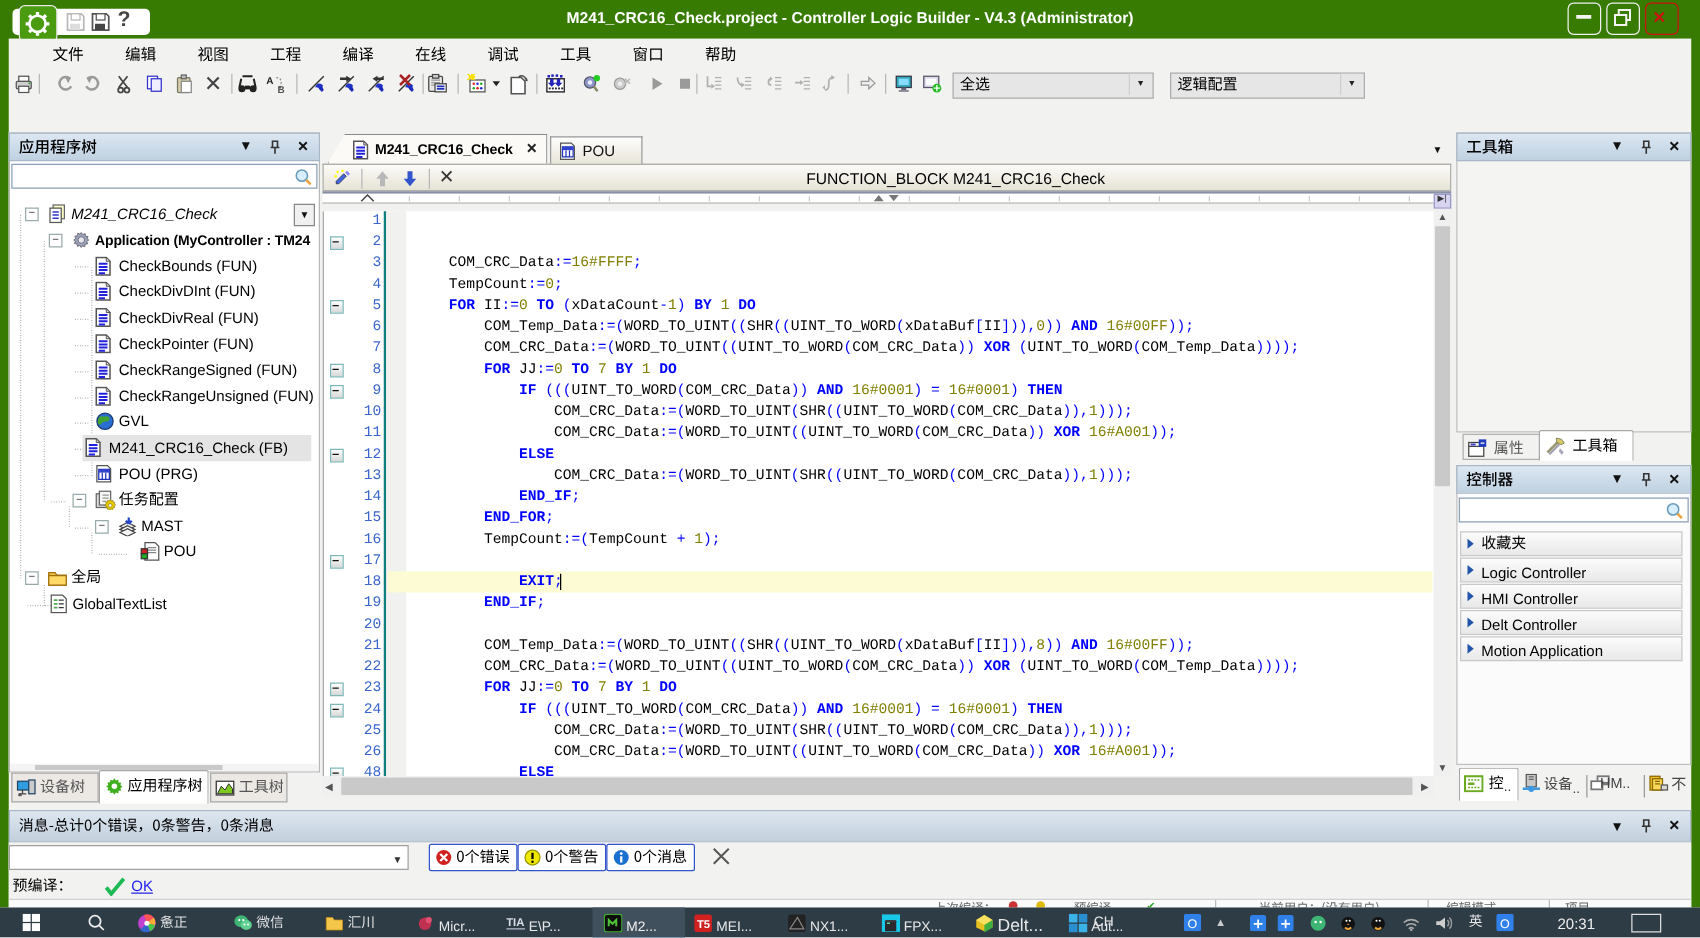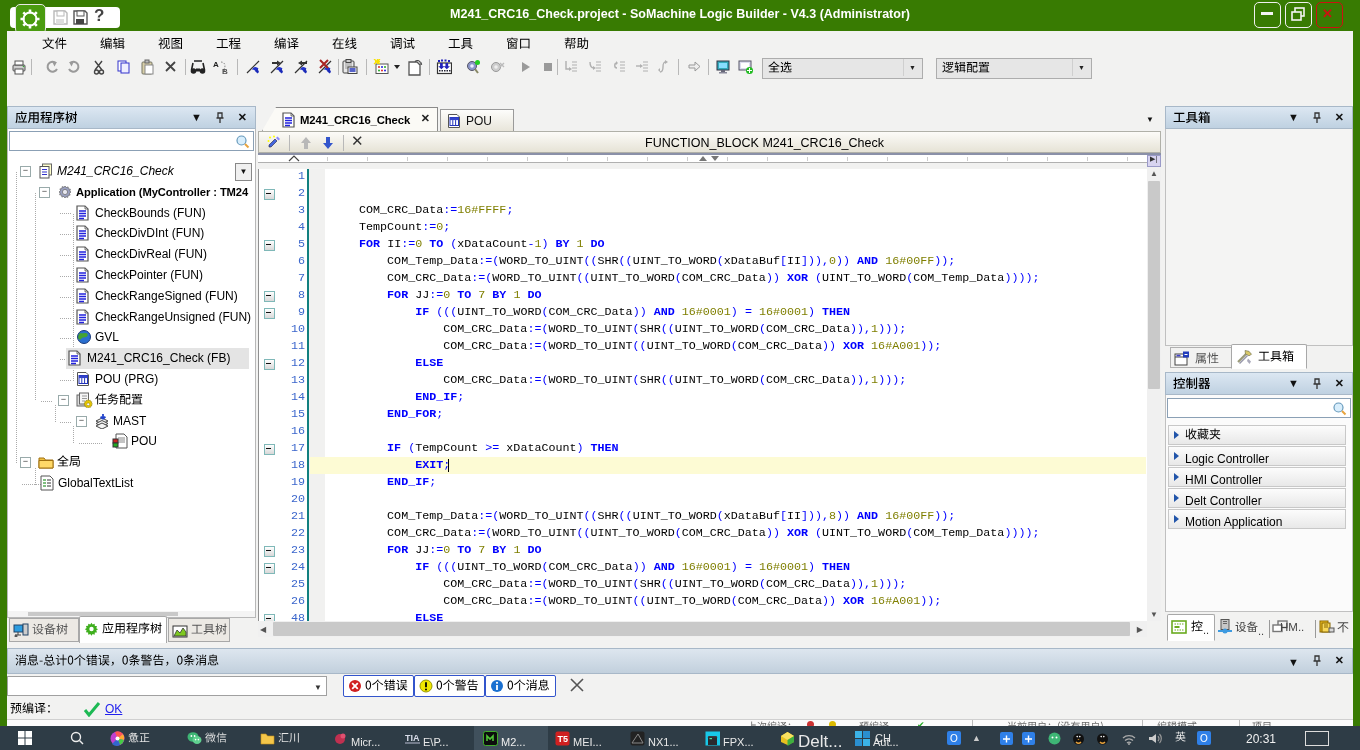--- a/index.html
+++ b/index.html
@@ -28,21 +28,21 @@
       <path d="M2 2h11l2 2v11H2z" fill="#fff" stroke="#b8b8b8" stroke-width="1.4"></path>
       <rect x="5" y="2" width="7" height="5" fill="#fff" stroke="#b8b8b8"></rect>
       <rect x="4" y="10" width="8" height="5" fill="#ddd"></rect>
     </svg></div>
 <div class="abs" style="left:72px;top:9px"><svg width="16" height="16" viewBox="0 0 16 16" style="">
       <path d="M2 2h11l2 2v11H2z" fill="#fff" stroke="#555" stroke-width="1.4"></path>
       <rect x="5" y="2" width="7" height="5" fill="#fff" stroke="#555"></rect>
       <rect x="4" y="10" width="8" height="5" fill="#444"></rect>
     </svg></div>
 <div class="abs" style="left:94px;top:6px;font-size:17px;font-weight:bold;color:#444">?</div>
-<div class="abs" style="left:0;top:7px;width:1360px;text-align:center;color:#fff;font-size:12.5px;font-weight:bold">M241_CRC16_Check.project - SoMachine Logic Builder - V4.3 (Administrator)</div>
+<div class="abs" style="left:0;top:7px;width:1360px;text-align:center;color:#fff;font-size:12.5px;font-weight:bold">M241_CRC16_Check.project - Controller Logic Builder - V4.3 (Administrator)</div>
 <div style="border:1.5px solid #f0f0f0;border-radius:5px;width:25px;height:24px;position:absolute;top:2px;left:1254px">
     <span style="position:absolute;left:6px;top:9px;width:12px;height:2.5px;background:#f4f4f4"></span>
   </div>
 <div style="border:1.5px solid #f0f0f0;border-radius:5px;width:25px;height:24px;position:absolute;top:2px;left:1285px"><svg width="25" height="24" viewBox="0 0 25 24" style="">
       <rect x="9" y="5" width="9" height="8" fill="none" stroke="#f4f4f4" stroke-width="1.6"></rect>
       <rect x="6" y="9" width="9" height="8" fill="#387b02" stroke="#f4f4f4" stroke-width="1.6"></rect>
     </svg></div>
 <div style="border:1.5px solid #f0f0f0;border-radius:5px;width:25px;height:24px;position:absolute;top:2px;left:1316px;border-color:#cc1111">
     <span style="position:absolute;left:5px;top:3px;font-size:13px;font-weight:bold;color:#cc1111">✕</span>
   </div>
@@ -626,25 +626,25 @@
     </div>
 <div class="ln" style="top:355px">12</div>
 <div class="cd" style="top:355px">&nbsp;&nbsp;&nbsp;&nbsp;&nbsp;&nbsp;&nbsp;&nbsp;&nbsp;&nbsp;&nbsp;&nbsp;<b class="k">ELSE</b></div>
 <div class="ln" style="top:372px">13</div>
 <div class="cd" style="top:372px">&nbsp;&nbsp;&nbsp;&nbsp;&nbsp;&nbsp;&nbsp;&nbsp;&nbsp;&nbsp;&nbsp;&nbsp;&nbsp;&nbsp;&nbsp;&nbsp;<span class="i">COM_CRC_Data</span><span class="p">:=(</span><span class="i">WORD_TO_UINT</span><span class="p">(</span><span class="i">SHR</span><span class="p">((</span><span class="i">UINT_TO_WORD</span><span class="p">(</span><span class="i">COM_CRC_Data</span><span class="p">)),</span><span class="n">1</span><span class="p">)));</span></div>
 <div class="ln" style="top:389px">14</div>
 <div class="cd" style="top:389px">&nbsp;&nbsp;&nbsp;&nbsp;&nbsp;&nbsp;&nbsp;&nbsp;&nbsp;&nbsp;&nbsp;&nbsp;<b class="k">END_IF</b><span class="p">;</span></div>
 <div class="ln" style="top:406px">15</div>
 <div class="cd" style="top:406px">&nbsp;&nbsp;&nbsp;&nbsp;&nbsp;&nbsp;&nbsp;&nbsp;<b class="k">END_FOR</b><span class="p">;</span></div>
 <div class="ln" style="top:423px">16</div>
+<div class="cd" style="top:423px">&nbsp;&nbsp;&nbsp;&nbsp;&nbsp;&nbsp;&nbsp;&nbsp;<span class="i">TempCount</span><span class="p">:=(</span><span class="i">TempCount</span>&nbsp;<span class="p">+</span>&nbsp;<span class="n">1</span><span class="p">);</span></div>
 <div class="fold" style="left:264px;top:443.5px">
       <i></i>
     </div>
 <div class="ln" style="top:440px">17</div>
-<div class="cd" style="top:440px">&nbsp;&nbsp;&nbsp;&nbsp;&nbsp;&nbsp;&nbsp;&nbsp;<b class="k">IF</b>&nbsp;<span class="p">(</span><span class="i">TempCount</span>&nbsp;<span class="p">&gt;=</span>&nbsp;<span class="i">xDataCount</span><span class="p">)</span>&nbsp;<b class="k">THEN</b></div>
 <div class="ln" style="top:457px">18</div>
 <div class="cl" style="top:457px"></div>
 <div class="cd" style="top:457px">&nbsp;&nbsp;&nbsp;&nbsp;&nbsp;&nbsp;&nbsp;&nbsp;&nbsp;&nbsp;&nbsp;&nbsp;<b class="k">EXIT</b><span class="p">;</span></div>
 <div class="caret" style="left:447.5px;top:459px"></div>
 <div class="ln" style="top:474px">19</div>
 <div class="cd" style="top:474px">&nbsp;&nbsp;&nbsp;&nbsp;&nbsp;&nbsp;&nbsp;&nbsp;<b class="k">END_IF</b><span class="p">;</span></div>
 <div class="ln" style="top:491px">20</div>
 <div class="ln" style="top:508px">21</div>
 <div class="cd" style="top:508px">&nbsp;&nbsp;&nbsp;&nbsp;&nbsp;&nbsp;&nbsp;&nbsp;<span class="i">COM_Temp_Data</span><span class="p">:=(</span><span class="i">WORD_TO_UINT</span><span class="p">((</span><span class="i">SHR</span><span class="p">((</span><span class="i">UINT_TO_WORD</span><span class="p">(</span><span class="i">xDataBuf</span><span class="p">[</span><span class="i">II</span><span class="p">])),</span><span class="n">8</span><span class="p">))</span>&nbsp;<b class="k">AND</b>&nbsp;<span class="n">16#00FF</span><span class="p">));</span></div>
 <div class="ln" style="top:525px">22</div>
@@ -944,21 +944,21 @@
         <path d="M3 6h9v8H3z" fill="#2a2a2e"></path>
         <path d="M3.5 5h8l1 1.5h-10z" fill="#3a3a40"></path>
         <rect x="4.5" y="7" width="2.5" height="1.2" fill="#50e0a0"></rect>
       </svg></span>
     <span style="position:absolute;left:723px;top:6px"><span style="font-size:11px;color:#e8e8e8">FPX...</span></span>
     <span style="position:absolute;left:780px;top:5px"><svg width="15" height="15" viewBox="0 0 15 15" style="">
         <path d="M7.5 1L14 5v6l-6.5 3L1 11V5z" fill="#e8c020"></path>
         <path d="M7.5 1L14 5l-6.5 4L1 5z" fill="#f8e060"></path>
         <path d="M7.5 9v6L14 11V5z" fill="#3faf3f"></path>
       </svg></span>
-    <span style="position:absolute;left:798px;top:6px"><span style="font-size:17px;color:#e8e8e8">Delt...</span></span>
+    <span style="position:absolute;left:798px;top:6px"><span style="font-size:14px;color:#e8e8e8">Delt...</span></span>
     <span style="position:absolute;left:855px;top:5px"><svg width="15" height="15" viewBox="0 0 15 15" style="">
         <rect x="0" y="0" width="7" height="7" fill="#3bb3e8"></rect>
         <rect x="8" y="0" width="7" height="7" fill="#2a8fd0"></rect>
         <rect x="0" y="8" width="7" height="7" fill="#2a8fd0"></rect>
         <rect x="8" y="8" width="7" height="7" fill="#3bb3e8"></rect>
       </svg></span>
     <span style="position:absolute;left:873px;top:6px"><span style="font-size:11px;color:#e8e8e8">Aut...</span></span>
     <span style="position:absolute;left:875px;top:6px;font-size:11px;color:#e8e8e8">CH</span>
     <svg width="14" height="14" viewBox="0 0 14 14" style="position:absolute;left:947px;top:5px">
       <rect width="14" height="14" rx="2" fill="#2f80e8"></rect>

